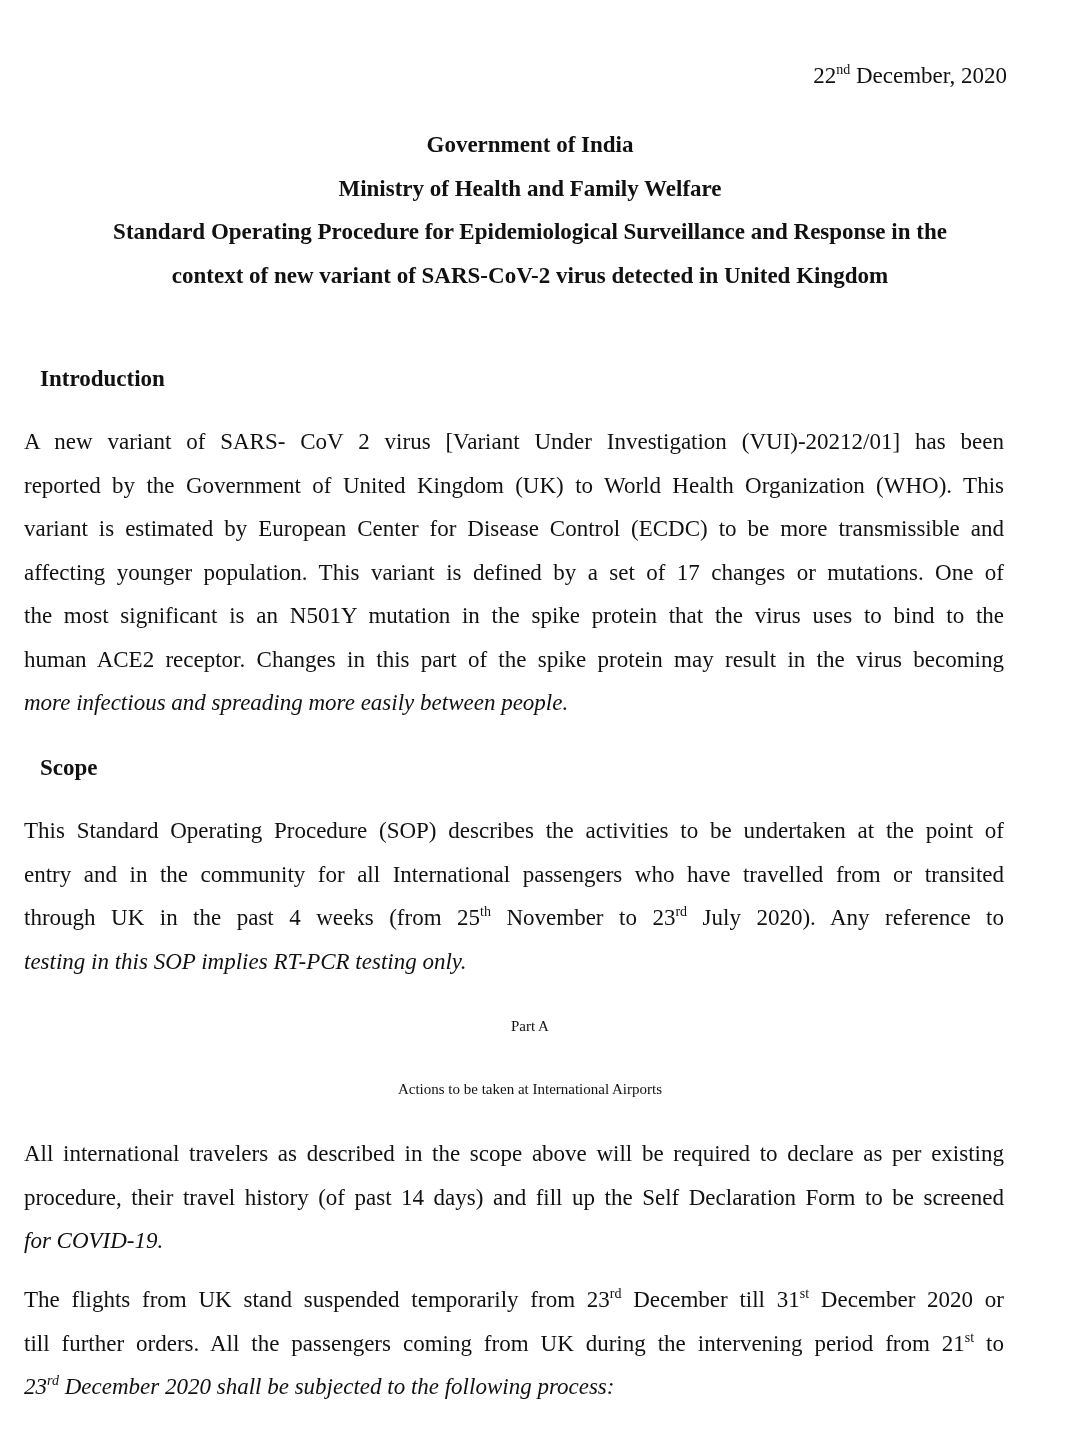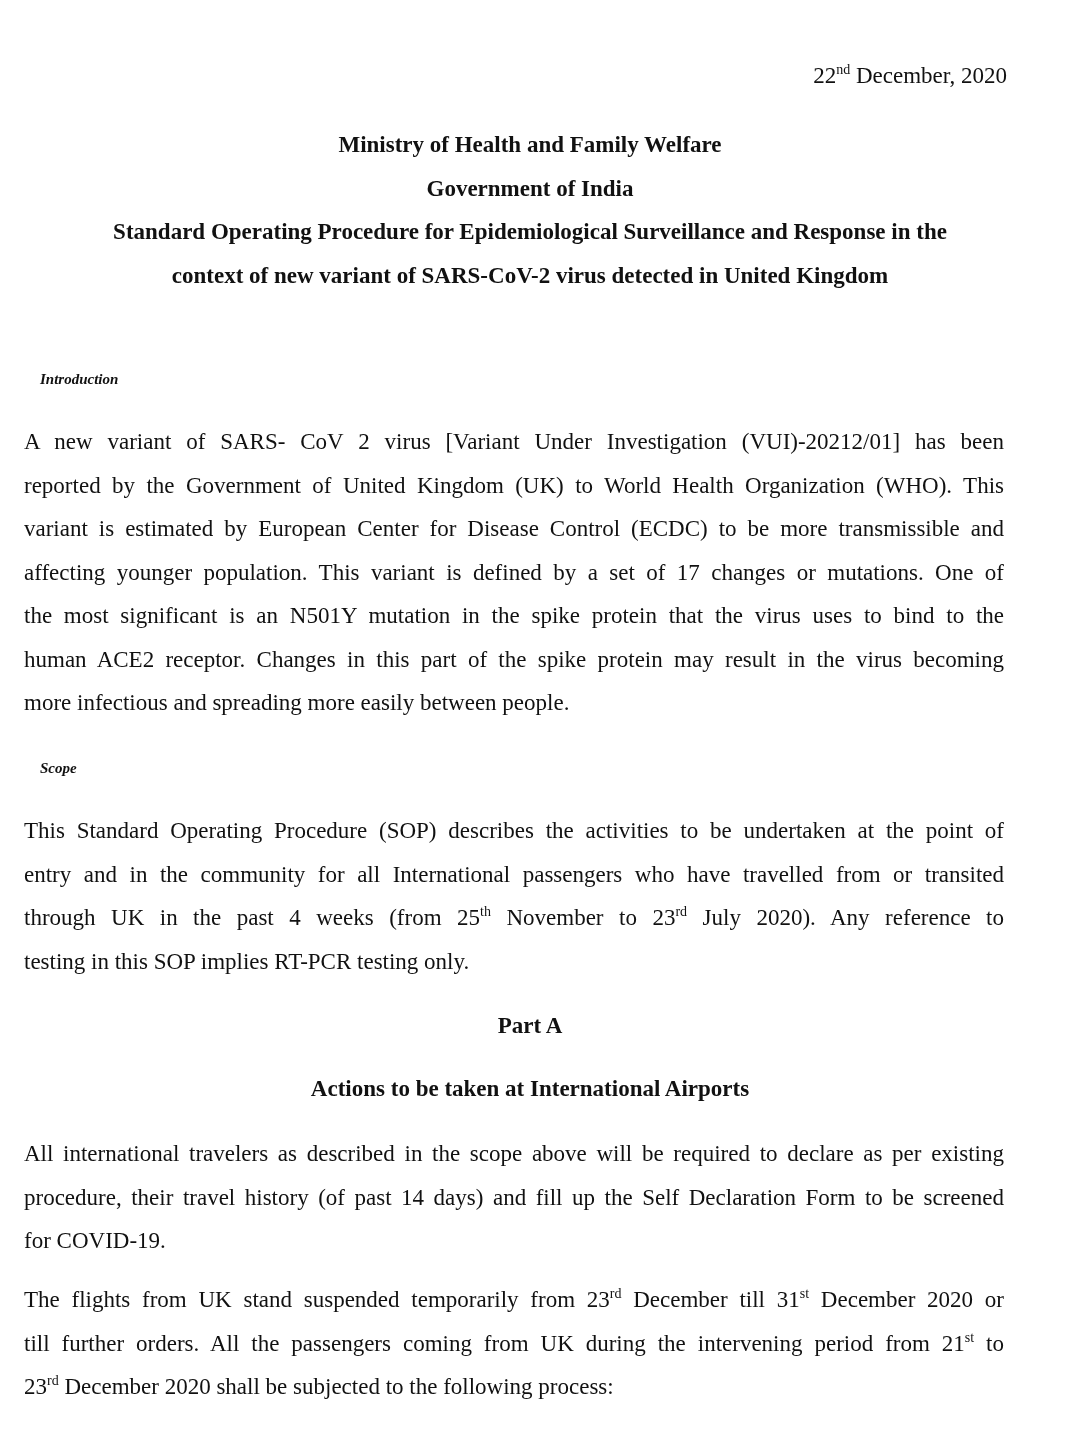--- a/index.html
+++ b/index.html
@@ -12,46 +12,46 @@
   .date {
     position: absolute; right: 61px; top: 60px;
     font-size: 23px; line-height: 32px; white-space: nowrap;
   }
   .title-block {
     position: absolute; left: 40px; width: 980px; top: 123px;
     text-align: center; font-weight: bold; font-size: 23px; line-height: 43.5px;
   }
   .title-block div { white-space: nowrap; }
   .heading {
-    position: absolute; left: 40px; font-weight: bold; font-size: 15px; line-height: 32px; font-style: italic;
+    position: absolute; left: 40px; font-weight: bold; font-size: 23px; line-height: 32px;
   }
   .centered {
     position: absolute; left: 40px; width: 980px; text-align: center;
-    font-weight: bold; font-size: 23px; line-height: 32px;
+    font-weight: normal; font-size: 15px; line-height: 32px;
   }
   .para {
     position: absolute; left: 24px; width: 980px; font-size: 23px; line-height: 43.5px;
   }
   .line {
     display: block; white-space: nowrap; text-align: justify; text-align-last: justify;
     height: 43.5px;
   }
-  .line.last { text-align-last: left; }
+  .line.last { text-align-last: left; font-style: italic; }
   sup { font-size: 14px; line-height: 0; vertical-align: 9px; }
 </style>
 </head>
 <body>
 
 <div class="page">
 
   <div class="date"><span>22</span><sup>nd</sup><span> December, 2020</span></div>
 
   <div class="title-block">
+    <div>Government of India</div>
     <div>Ministry of Health and Family Welfare</div>
-    <div>Government of India</div>
     <div>Standard Operating Procedure for Epidemiological Surveillance and Response in the</div>
     <div>context of new variant of SARS-CoV-2 virus detected in United Kingdom</div>
   </div>
 
   <div class="heading" style="top:363px;">Introduction</div>
 
   <div class="para" style="top:420px;">
     <span class="line">A new variant of SARS- CoV 2 virus [Variant Under Investigation (VUI)-20212/01] has been</span>
     <span class="line">reported by the Government of United Kingdom (UK) to World Health Organization (WHO). This</span>
     <span class="line">variant is estimated by European Center for Disease Control (ECDC) to be more transmissible and</span>

